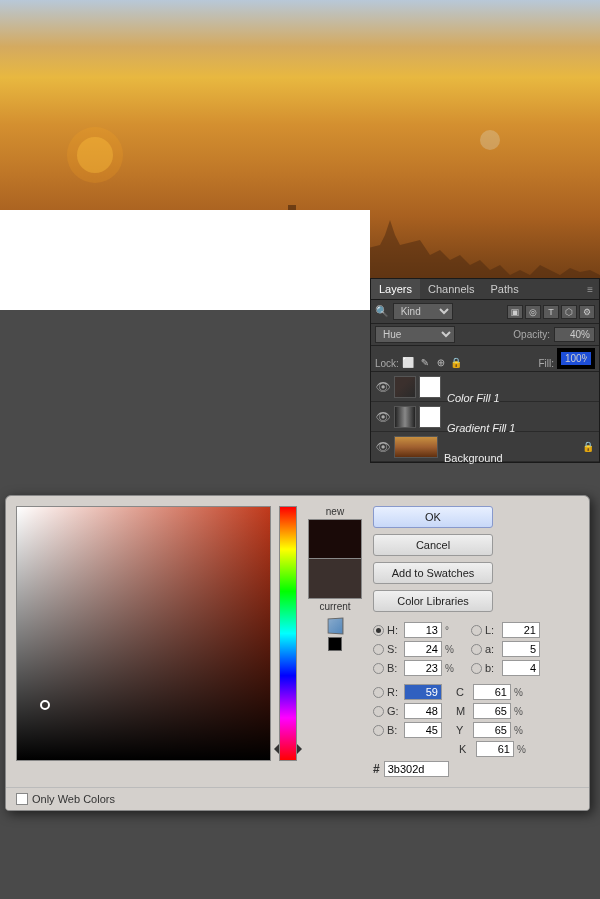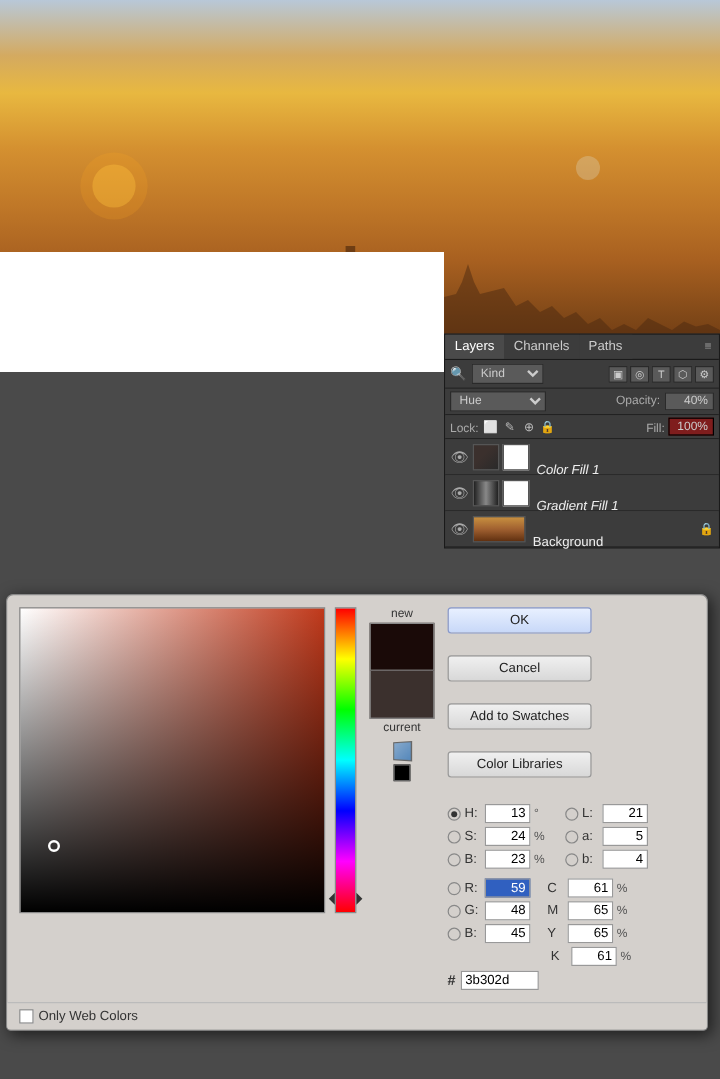--- a/index.html
+++ b/index.html
@@ -181,22 +181,22 @@
       justify-content: center;
       color: #bbb;
       font-size: 10px;
     }
     .fill-label {
       color: #aaa;
       font-size: 10px;
       margin-left: auto;
     }
     .fill-value {
-      background: #7f1d1d;
-      border: 1px solid #000000;
+      background: #1d4ed8;
+      border: 4px solid #000000;
       color: #ccc;
       font-size: 10px;
       padding: 1px 4px;
       width: 38px;
       text-align: right;
     }
 
     
     .layer-item {
       display: flex;
@@ -441,21 +441,21 @@
       width: 14px;
       height: 14px;
       background: #000;
       border: 1px solid #666;
     }
 
     
     .dialog-right {
       display: flex;
       flex-direction: column;
-      gap: 18px;
+      gap: 6px;
       min-width: 140px;
     }
 
     .action-btn {
       width: 120px;
       padding: 4px 8px;
       background: linear-gradient(180deg, #f0f0f0 0%, #d8d8d8 100%);
       border: 1px solid #999;
       border-radius: 3px;
       font-size: 11px;

